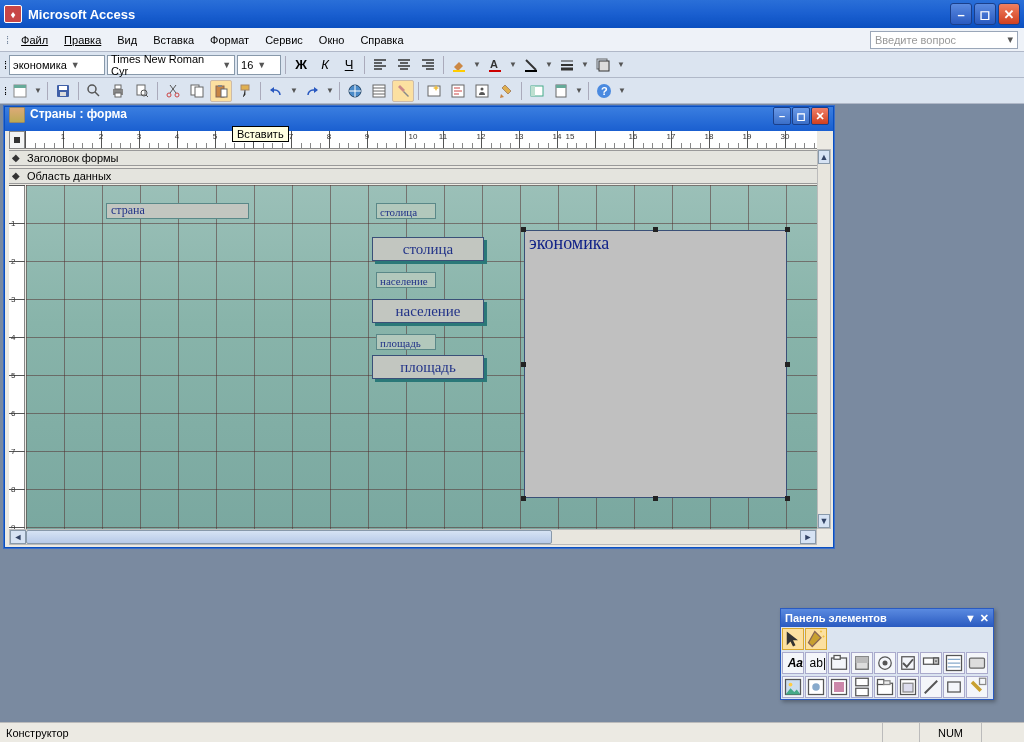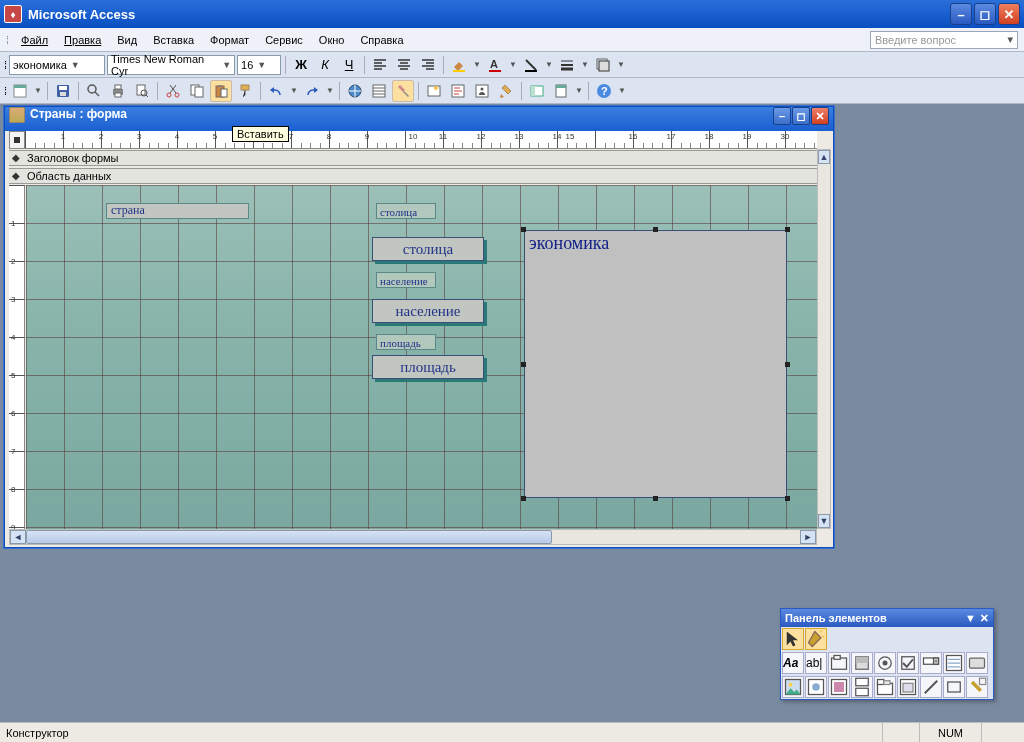--- a/index.html
+++ b/index.html
@@ -352,21 +352,21 @@
   .toolbox-row {
     display: flex;
     padding: 1px;
     gap: 1px;
     flex-wrap: wrap;
   }
   .tool-btn {
     width: 22px; height: 22px;
     border: 1px solid #aac;
     background: #f4f6fa;
-    display: flex; align-items: center; justify-content: flex-start;
+    display: flex; align-items: center; justify-content: flex-end;
     font-size: 12px;
     cursor: pointer;
   }
   .tool-btn.sel { background: #fce0a0; border-color: #d8a830; }
   
   .statusbar {
     position: absolute;
     left: 0; right: 0; bottom: 0;
     height: 20px;
     background: #eceae3;

